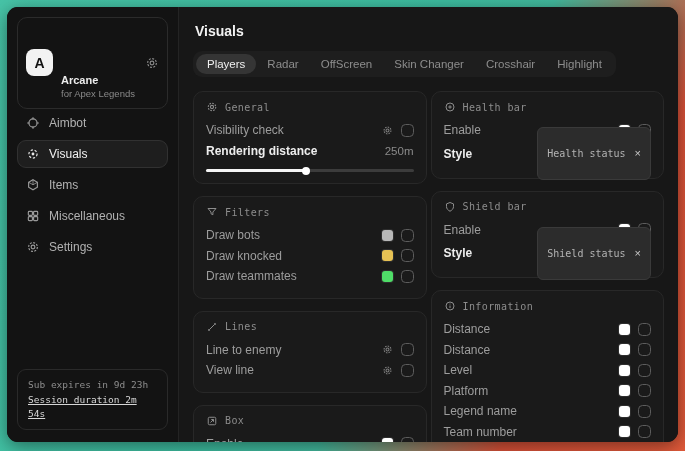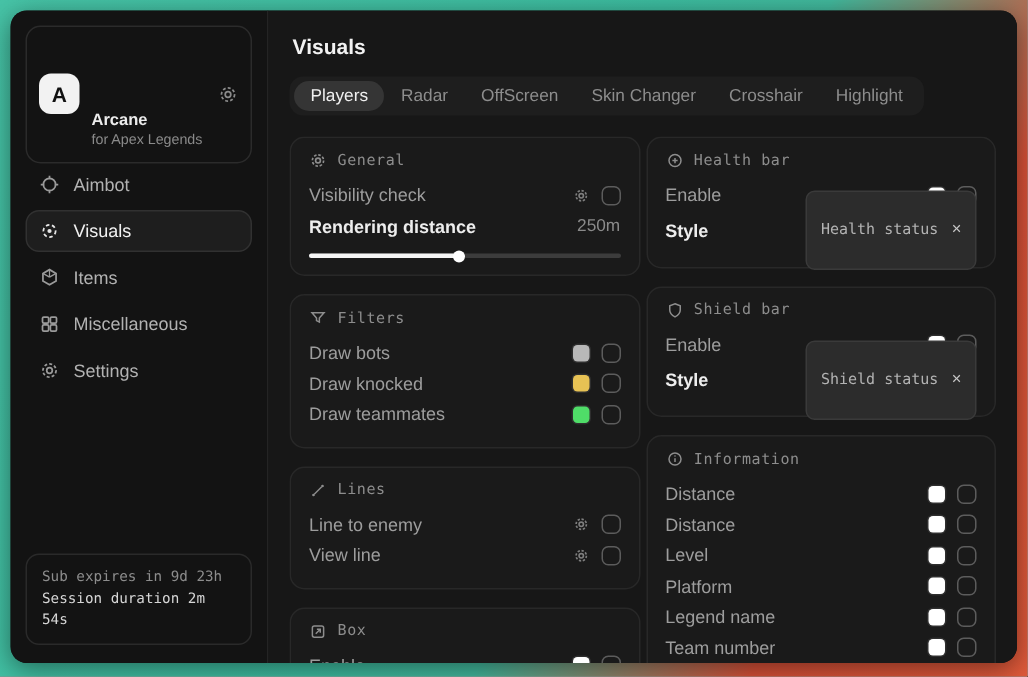--- a/index.html
+++ b/index.html
@@ -45,21 +45,21 @@
   .nav-item .nicon { color:#9a9a9a; display:flex; }
   .nav-item.active {
     background:#1e1e1e; border-color:#313131; color:#f1f1f1;
   }
   .nav-item.active .nicon { color:#e8e8e8; }
   .side-footer {
     margin-top:auto; border:1px solid #2a2a2a; border-radius:9px;
     padding:8px 10px; line-height:1.5;
   }
   .expiry { font-family:"DejaVu Sans Mono", monospace; font-size:9.5px; color:#8d8d8d; }
-  .session { font-family:"DejaVu Sans Mono", monospace; font-size:9.5px; color:#d6d6d6; }
+  .session { font-family:"DejaVu Sans Mono", monospace; font-size:9.5px; color:#d6d6d6;text-decoration:underline; }
   
   .main { flex:1; background:#171717; padding:14px 14px 0 14px; display:flex; flex-direction:column; overflow:hidden; }
   .page-title { color:#f2f2f2; font-size:14px; font-weight:bold; margin:2px 0 12px 2px; }
   .tabbar {
     display:inline-flex; align-self:flex-start; align-items:center;
     background:#1e1e1e; border-radius:9px; padding:3px; gap:0; margin-bottom:14px;
   }
   .tab {
     color:#8d8d8d; font-size:11.5px; padding:4px 11px; border-radius:999px; cursor:pointer;
     white-space:nowrap;

